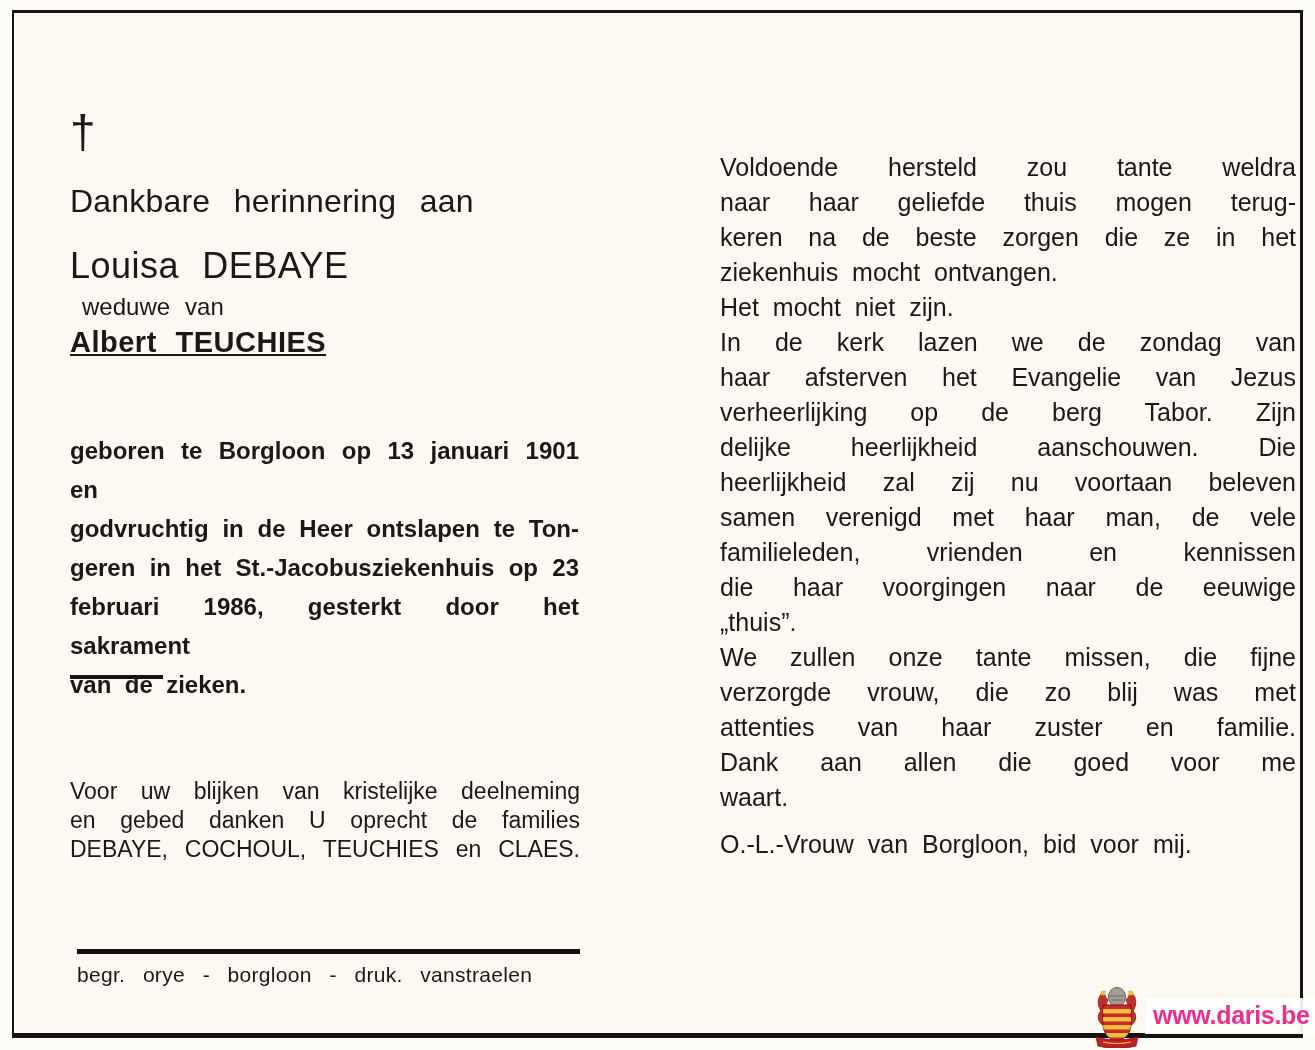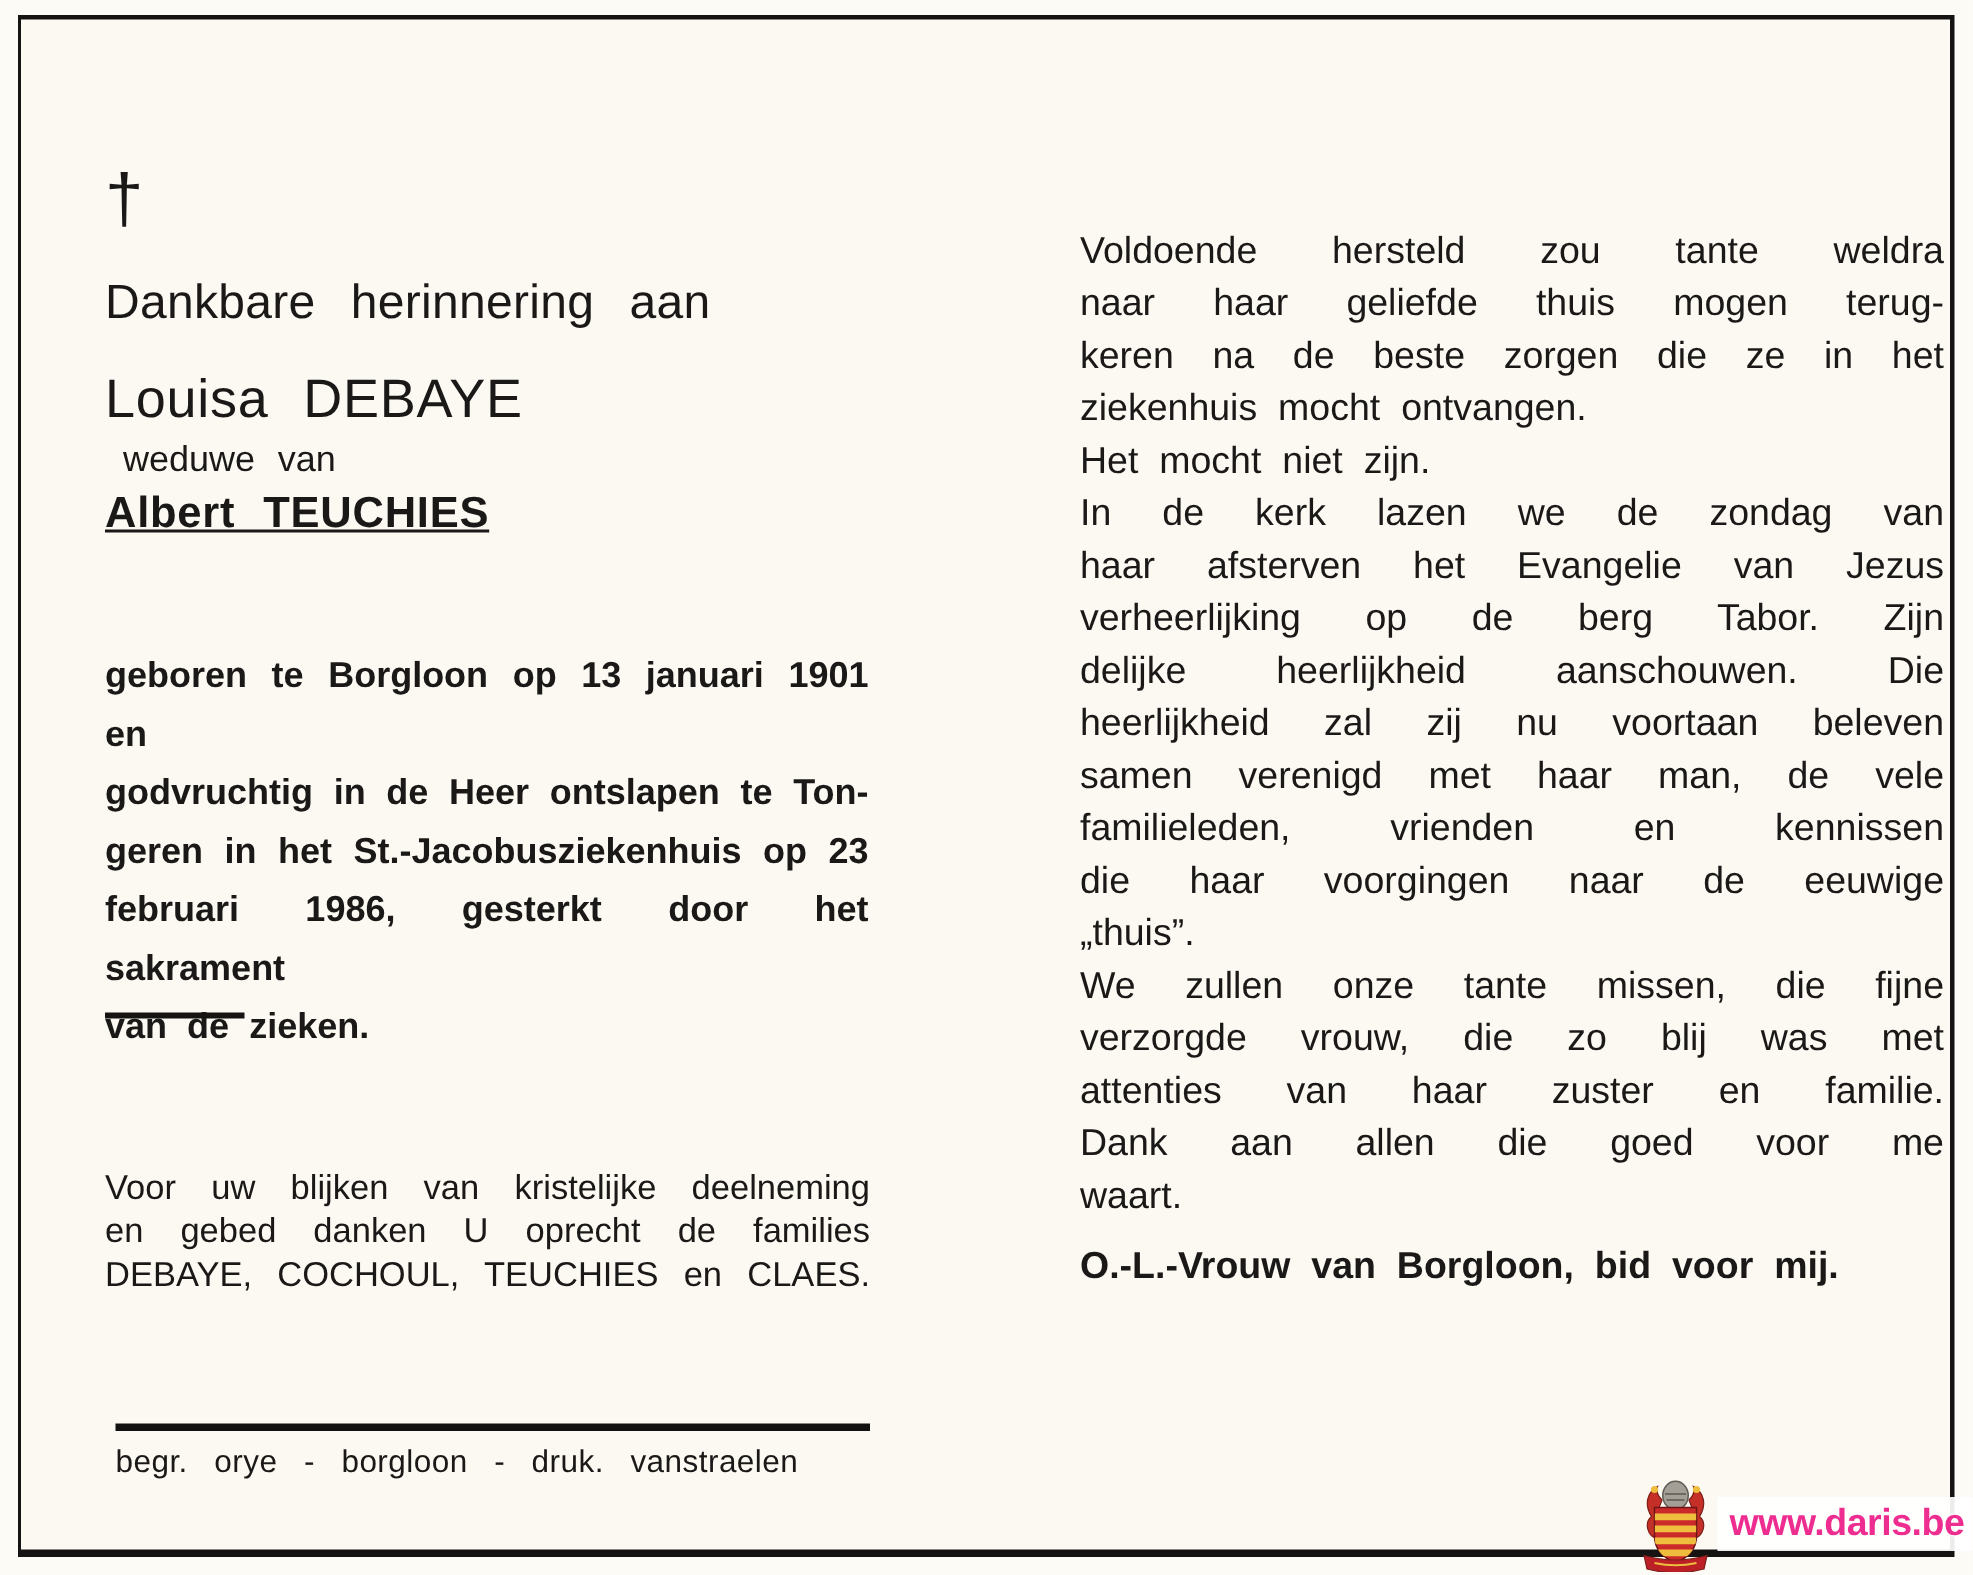--- a/index.html
+++ b/index.html
@@ -54,21 +54,21 @@
     left: 63px; top: 950px;
     font-size: 21px; word-spacing: 0.55em; letter-spacing: 0.3px;
   }
 
   
   .rightcol {
     left: 706px; top: 137px; width: 576px;
     font-size: 25px; line-height: 35px;
   }
   .para { margin: 0; }
-  .para.gap { margin-top: 12px; font-weight: bold; }
+  .para.gap { margin-top: 12px; }
   .ln { word-spacing: 0.28em; }
   .ln.jl {
     text-align: justify;
     text-align-last: justify;
     -moz-text-align-last: justify;
   }
 
   
   .watermark {
     position: absolute;

